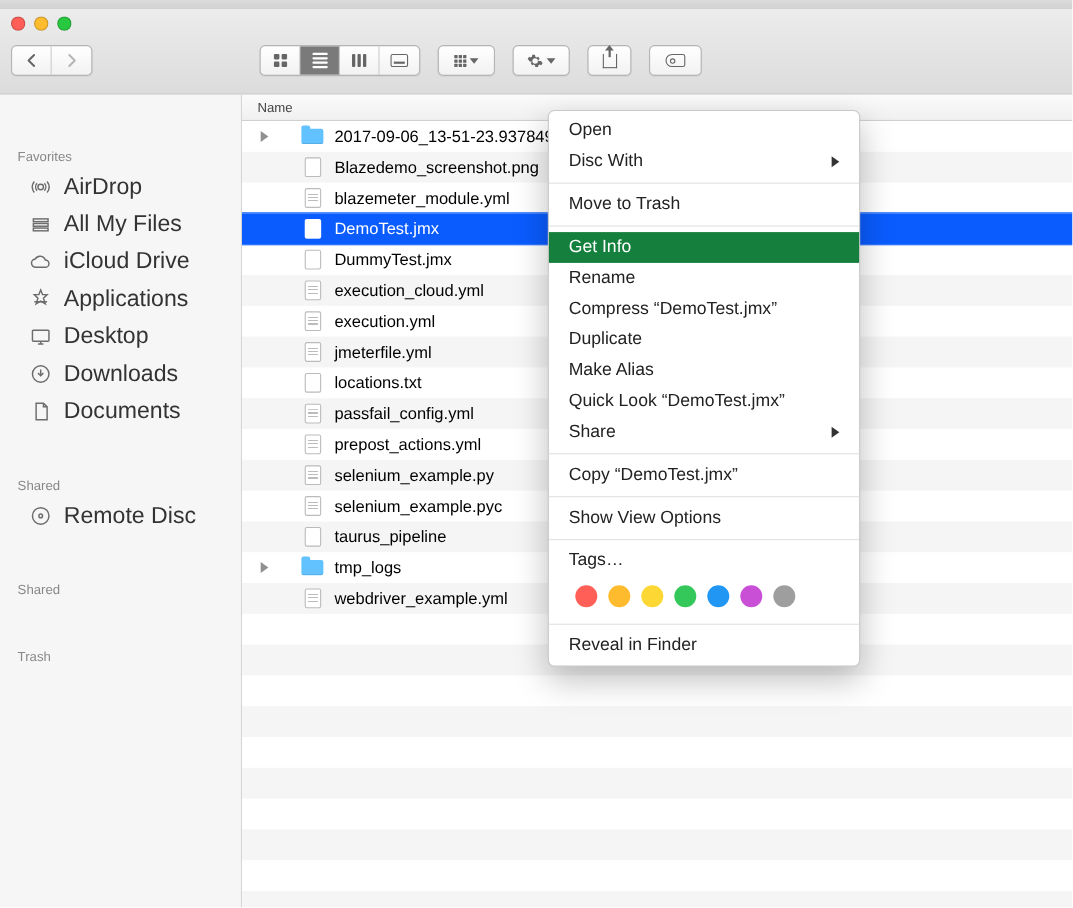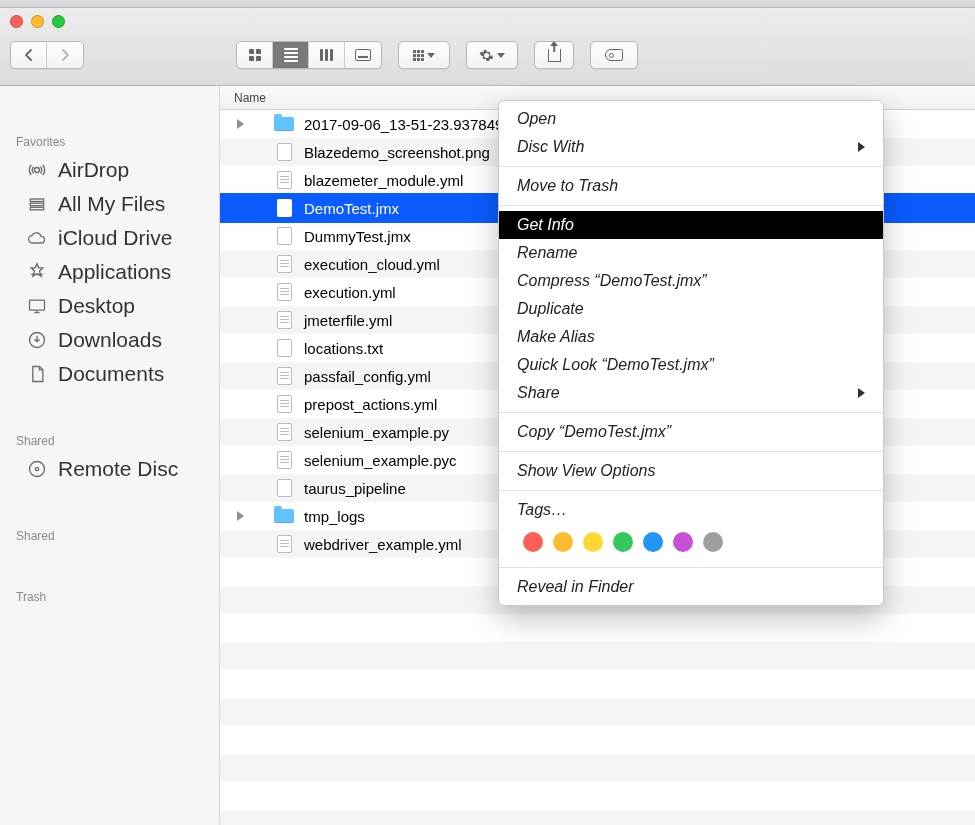--- a/index.html
+++ b/index.html
@@ -171,36 +171,35 @@
     .doc-ico.lines::after{content:"";position:absolute;left:2px;right:2px;top:4px;height:8px;background:repeating-linear-gradient(#bbb 0 1px, transparent 1px 3px);}
     .row.selected .doc-ico{ border-color:rgba(255,255,255,0.8);} 
     .fname { white-space:nowrap;}
     .row.selected .fname{ text-decoration-color: rgba(255,255,255,0.6);} 
 
     
     .context-menu {
       position:absolute;
       left: 498px;
       top: 100px;
-      width: 386px;
+      width: 284px;
       background: #fff;
       border: 1px solid #c9c9c9;
       border-radius: 6px;
       box-shadow: 0 12px 30px rgba(0,0,0,0.25);
       padding: 4px 0;
       font-size: 16px;
       color:#222;
-      font-style:italic;
     }
     .cm-item {
       padding: 5px 18px;
       display:flex; align-items:center; justify-content:space-between;
       white-space: nowrap;
     }
-    .cm-item.selected { background:#000000; color:#fff;}
+    .cm-item.selected { background:#15803d; color:#fff;}
     .cm-sep { height:1px; background:#e2e2e2; margin:5px 0;}
     .cm-sub::after{
       content:""; width:0;height:0;border-top:5px solid transparent;border-bottom:5px solid transparent;border-left:7px solid #333;
     }
     .tag-row { display:flex; gap:10px; padding:8px 16px 10px 24px;}
     .tag-dot{ width:20px;height:20px;border-radius:50%;}
 
     
     svg.side { width:20px;height:20px; stroke:#6d6d6d; fill:none; stroke-width:1.6; }
     svg.side.fill { fill:#6d6d6d; stroke:none;}

